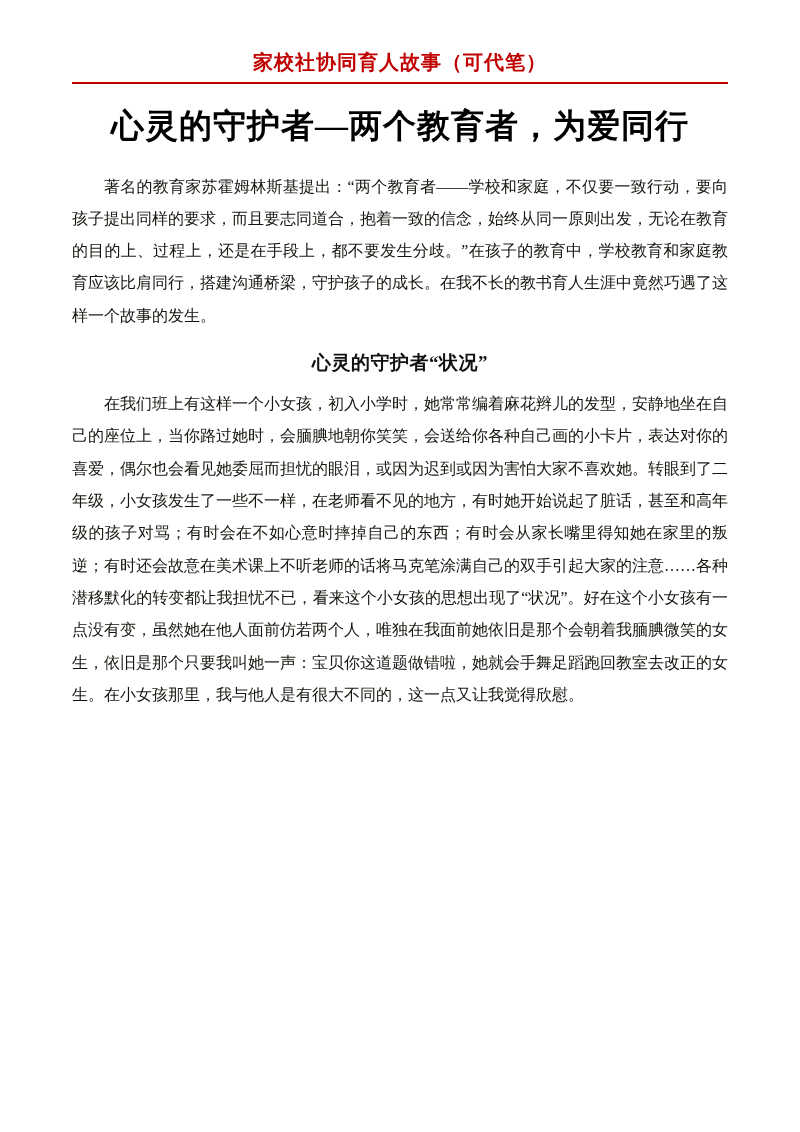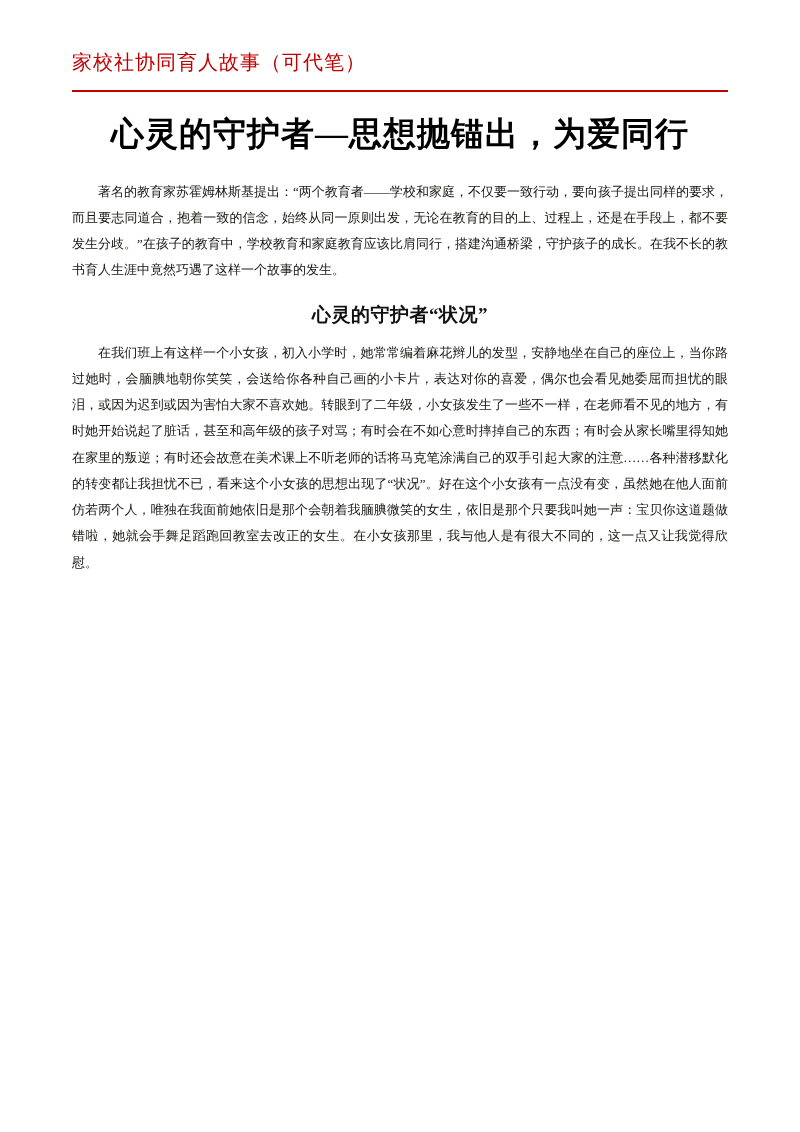--- a/index.html
+++ b/index.html
@@ -16,44 +16,45 @@
   }
   .page {
     position: relative;
     width: 800px;
     height: 1132px;
     box-sizing: border-box;
     padding: 48px 72px 0 72px;
     background: #ffffff;
   }
   .doc-header {
+    text-align: center;
     color: #c00000;
     font-size: 20px;
-    font-weight: normal;
+    font-weight: bold;
     letter-spacing: 1px;
     line-height: 1.4;
-    padding-bottom: 14px;
+    padding-bottom: 6px;
   }
   .header-rule {
     border: none;
     border-top: 2px solid #c00000;
     margin: 0 0 20px 0;
     height: 0;
   }
   .doc-title {
     text-align: center;
     font-size: 33px;
     font-weight: bold;
     letter-spacing: 1px;
     line-height: 1.35;
     margin: 10px 0 22px 0;
     color: #000000;
   }
   p.body-text {
-    font-size: 13px;
+    font-size: 16px;
     line-height: 2.02;
     text-align: justify;
     text-justify: inter-ideograph;
     margin: 0 0 4px 0;
     text-indent: 2em;
     color: #15160f;
   }
   .section-heading {
     text-align: center;
     font-size: 19px;
@@ -64,21 +65,21 @@
   }
 </style>
 </head>
 <body>
 
 <div class="page">
 
   <div class="doc-header">家校社协同育人故事（可代笔）</div>
   <hr class="header-rule">
 
-  <h1 class="doc-title">心灵的守护者—思想抛锚出，为爱同行</h1>
+  <h1 class="doc-title">心灵的守护者—两个教育者，为爱同行</h1>
 
   <p class="body-text">著名的教育家苏霍姆林斯基提出：“两个教育者——学校和家庭，不仅要一致行动，要向孩子提出同样的要求，而且要志同道合，抱着一致的信念，始终从同一原则出发，无论在教育的目的上、过程上，还是在手段上，都不要发生分歧。”在孩子的教育中，学校教育和家庭教育应该比肩同行，搭建沟通桥梁，守护孩子的成长。在我不长的教书育人生涯中竟然巧遇了这样一个故事的发生。</p>
 
   <div class="section-heading">心灵的守护者“状况”</div>
 
   <p class="body-text">在我们班上有这样一个小女孩，初入小学时，她常常编着麻花辫儿的发型，安静地坐在自己的座位上，当你路过她时，会腼腆地朝你笑笑，会送给你各种自己画的小卡片，表达对你的喜爱，偶尔也会看见她委屈而担忧的眼泪，或因为迟到或因为害怕大家不喜欢她。转眼到了二年级，小女孩发生了一些不一样，在老师看不见的地方，有时她开始说起了脏话，甚至和高年级的孩子对骂；有时会在不如心意时摔掉自己的东西；有时会从家长嘴里得知她在家里的叛逆；有时还会故意在美术课上不听老师的话将马克笔涂满自己的双手引起大家的注意……各种潜移默化的转变都让我担忧不已，看来这个小女孩的思想出现了“状况”。好在这个小女孩有一点没有变，虽然她在他人面前仿若两个人，唯独在我面前她依旧是那个会朝着我腼腆微笑的女生，依旧是那个只要我叫她一声：宝贝你这道题做错啦，她就会手舞足蹈跑回教室去改正的女生。在小女孩那里，我与他人是有很大不同的，这一点又让我觉得欣慰。</p>
 
 </div>
 
 </body></html>

